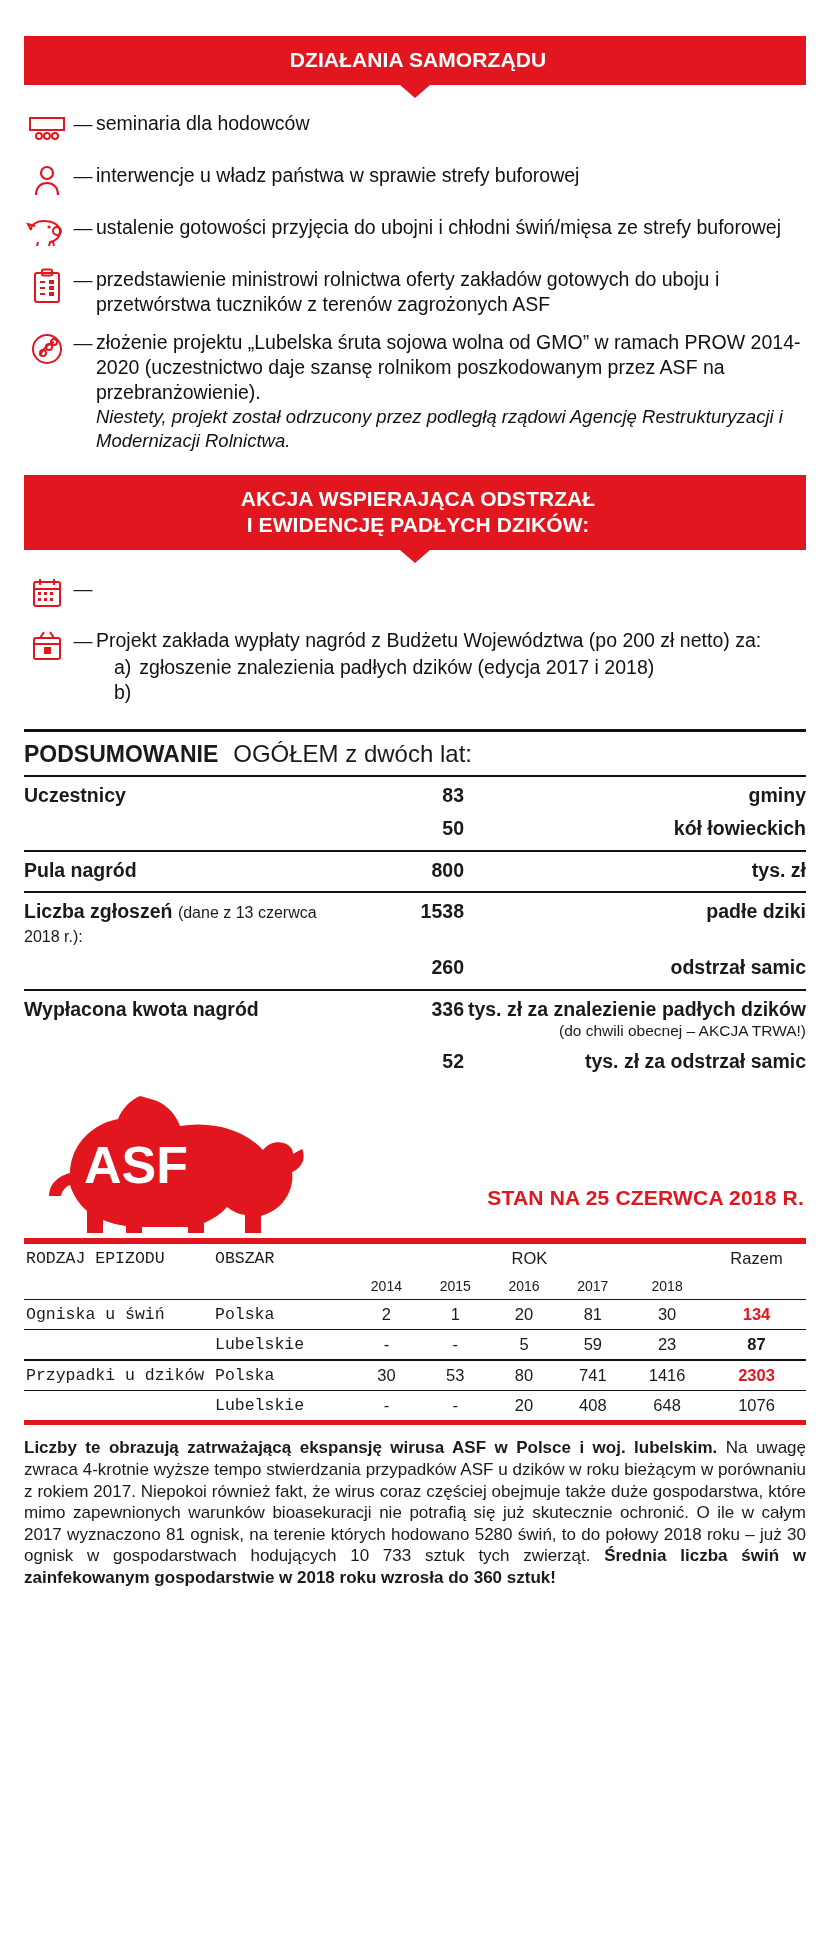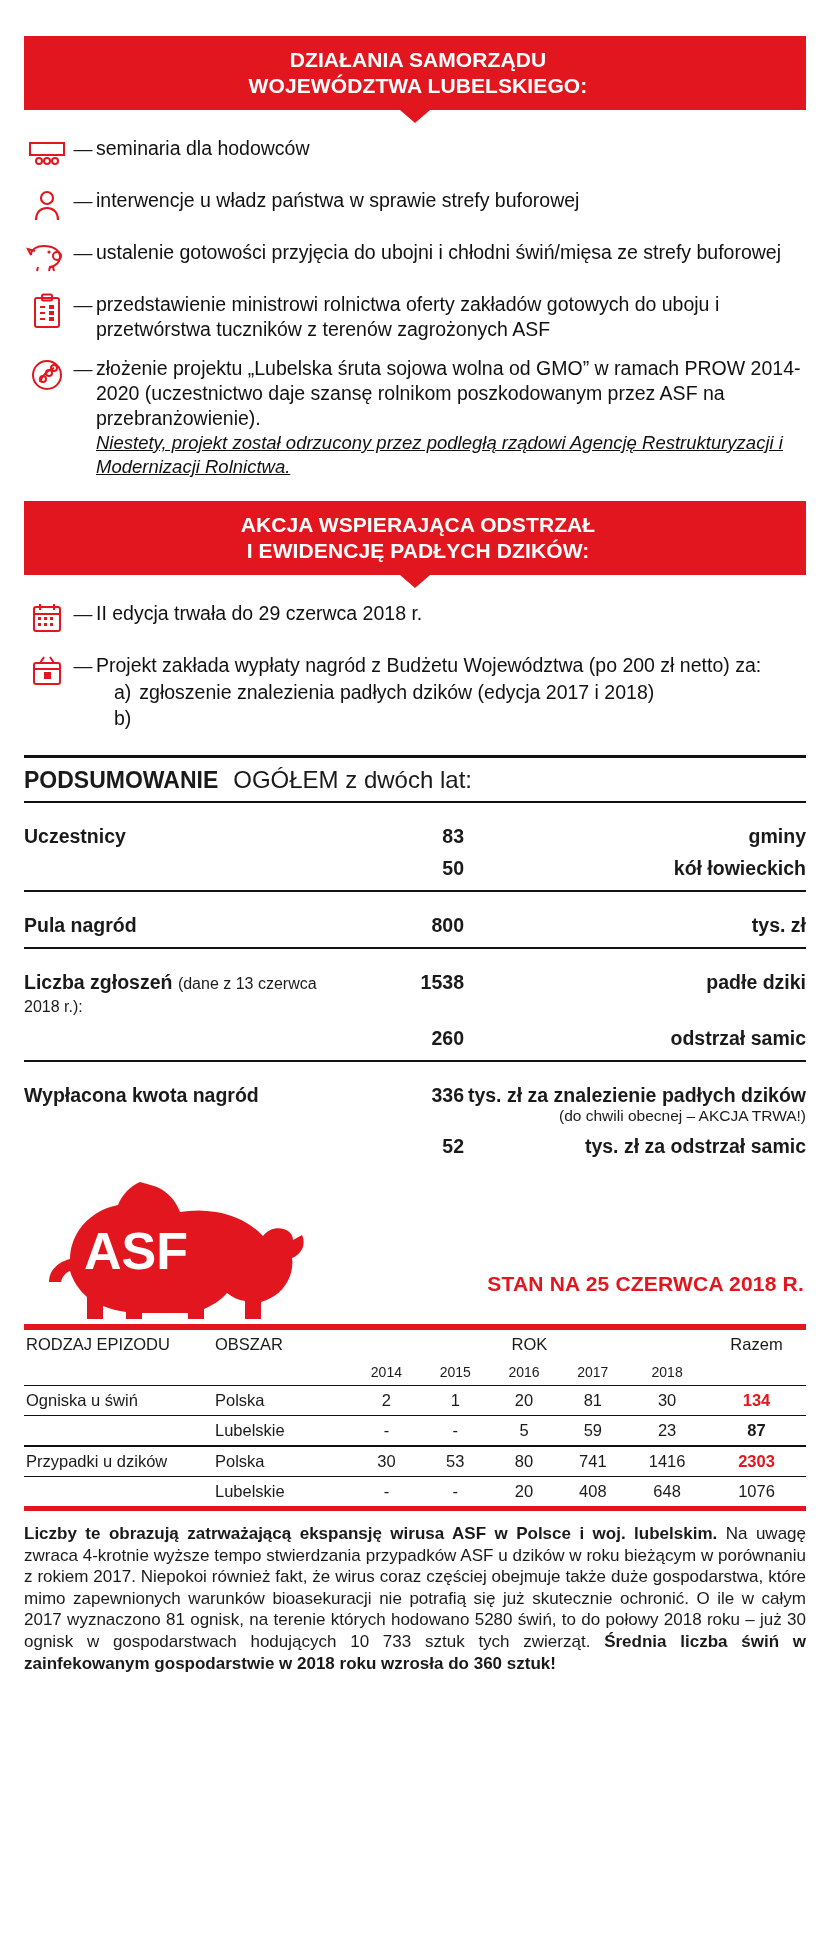--- a/index.html
+++ b/index.html
@@ -66,21 +66,21 @@
     line-height:26px;
     text-align:center;
     font-weight:400;
   }
   .txt{
     flex:1;
     font-size:19.5px;
     line-height:1.29;
     color:#111;
   }
-  .txt .it{font-style:italic;font-size:18.5px;line-height:1.3;display:block;text-decoration:underline;}
+  .txt .it{font-style:italic;font-size:18.5px;line-height:1.3;display:block;}
 
   
   .podsum{
     margin-top:24px;
     border-top:3px solid #111;
     padding-top:8px;
   }
   .podsum-title{
     font-size:23px;
     font-weight:bold;
@@ -90,21 +90,21 @@
     padding-bottom:7px;
   }
   .podsum-title .sub{font-size:24px;font-weight:400;}
   table.sum{
     width:100%;
     border-collapse:collapse;
     font-size:19.5px;
   }
   table.sum td{
     vertical-align:top;
-    padding:22px 0 9px 0;
+    padding:7px 0 9px 0;
     border-top:2px solid #111;
   }
   table.sum tr.noline td{border-top:none;padding-top:0;}
   td.lab{width:330px;font-weight:bold;line-height:1.2;}
   td.lab .small{font-weight:400;font-size:16px;}
   td.num{width:110px;text-align:right;font-weight:bold;padding-right:14px;white-space:nowrap;}
   td.unit{font-weight:bold;line-height:1.22;text-align:right;}
   td.unit .small{font-weight:400;font-size:15.5px;display:block;}
 
   
@@ -130,21 +130,21 @@
     width:100%;
     border-collapse:collapse;
     font-size:16.5px;
     margin-top:0;
   }
   table.data th, table.data td{
     padding:5px 2px 5px 2px;
     text-align:center;
     font-weight:normal;
   }
-  table.data th.l, table.data td.l{text-align:left;}
+  table.data th.l, table.data td.l{text-align:left;font-family:Liberation Mono, monospace;}
   .hdr td{padding:6px 2px 7px 2px;font-size:16.5px;}
   .yrow td{border-bottom:1.5px solid #111;font-size:14px;padding-bottom:4px;}
   .brow td{border-bottom:1.2px solid #111;}
   .brow td.tot{font-weight:bold;}
   .brow td.tot.red{color:#e1161e;}
   .thickline td{border-bottom:2.5px solid #111;}
   .redline{height:5px;background:#e1161e;}
 
   
   .foot{
@@ -157,21 +157,20 @@
   .listsub{margin:2px 0 0 18px;}
   .listsub div{display:flex;gap:8px;}
 </style>
 </head>
 <body>
 
 <div class="page">
 
   <div class="banner">
     <span class="banner-line">DZIAŁANIA SAMORZĄDU</span>
-    <span class="banner-line">WOJEWÓDZTWA LUBELSKIEGO:</span>
     <span class="notch"></span>
   </div>
 
   <div class="list">
 
     <div class="row">
       <div class="ico">
         <svg width="40" height="32" viewBox="0 0 40 32">
             <g fill="none" stroke="#e1161e" stroke-width="2">
           <path d="M3 6 h34 v12 h-34 z"></path>
@@ -278,21 +277,20 @@
               <rect x="7" y="15" width="3" height="3"></rect>
               <rect x="13" y="15" width="3" height="3"></rect>
               <rect x="19" y="15" width="3" height="3"></rect>
           <rect x="7" y="21" width="3" height="3"></rect>
               <rect x="13" y="21" width="3" height="3"></rect>
               <rect x="19" y="21" width="3" height="3"></rect>
             </g>
           </svg>
       </div>
       <div class="dash">—</div>
-      <div class="txt">II edycja trwała do 29 czerwca 2018 r.</div>
     </div>
 
     <div class="row">
       <div class="ico">
         <svg width="34" height="34" viewBox="0 0 34 34">
             <g fill="none" stroke="#e1161e" stroke-width="2">
           <rect x="4" y="9" width="26" height="21" rx="2"></rect>
               <path d="M4 15 h26"></path>
           <path d="M10 9 l4-6 M24 9 l-4-6"></path>
             </g>

